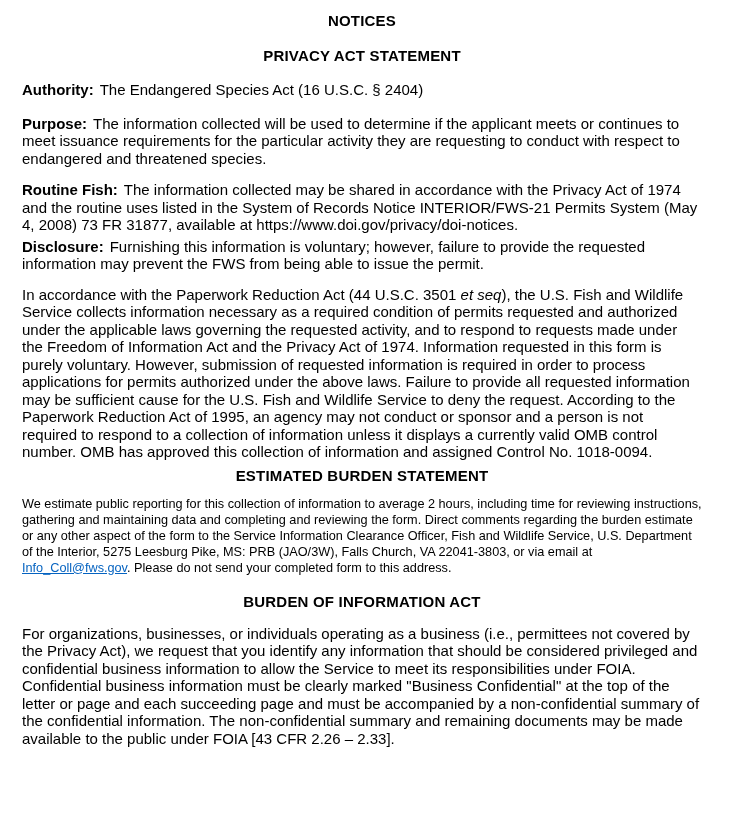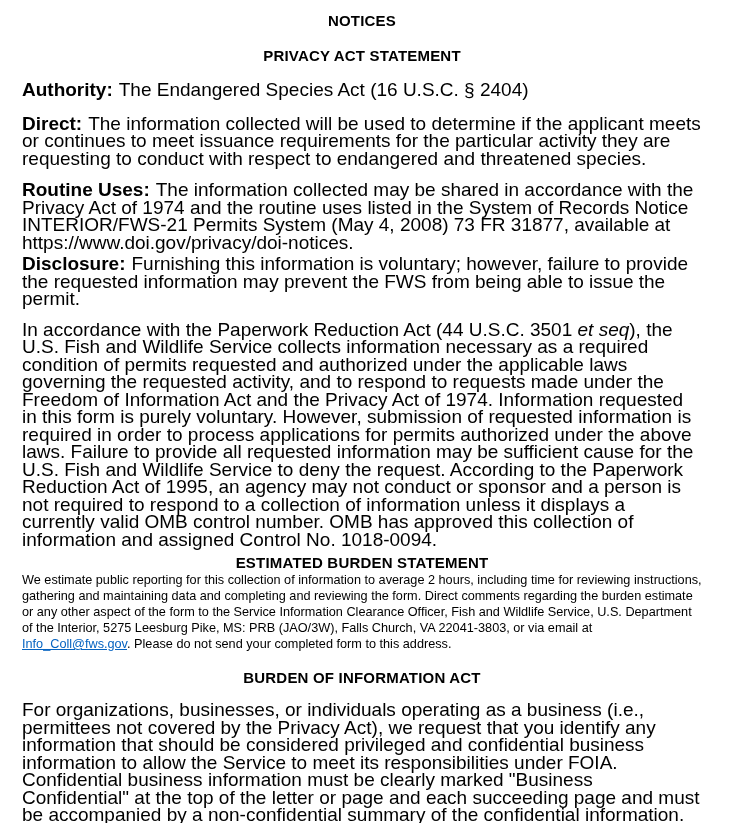--- a/index.html
+++ b/index.html
@@ -18,21 +18,21 @@
     padding: 12px 32px 0 22px;
   }
   .doc-heading {
     font-size: 15px;
     font-weight: bold;
     text-align: center;
     line-height: 18px;
     letter-spacing: 0.2px;
   }
   .body-text {
-    font-size: 19px;
+    font-size: 15px;
     line-height: 17.5px;
   }
   .small-text {
     font-size: 12.7px;
     line-height: 16px;
   }
   .label {
     font-weight: bold;
     margin-right: 6px;
   }
@@ -42,43 +42,43 @@
     cursor: pointer;
   }
   .mt-privacy-heading { margin-top: 17px; }
   .mt-authority { margin-top: 16px; }
   .mt-purpose { margin-top: 16px; }
   .mt-routine { margin-top: 14px; }
   .mt-disclosure { margin-top: 4px; }
   .mt-pra-heading { margin-top: 15px; }
   .mt-pra-para { margin-top: 13px; }
   .mt-burden-heading { margin-top: 6px; }
-  .mt-burden-para { }
+  .mt-burden-para { margin-top: 11px; }
   .mt-foia-heading { margin-top: 17px; }
   .mt-foia-para { margin-top: 14px; }
 </style>
 </head>
 <body>
 
 <div class="page">
 
   <div class="doc-heading">NOTICES</div>
 
   <div class="doc-heading mt-privacy-heading">PRIVACY ACT STATEMENT</div>
 
   <p class="body-text mt-authority">
     <span class="label">Authority:</span><span>The Endangered Species Act (16 U.S.C. § 2404)</span>
   </p>
 
   <p class="body-text mt-purpose">
-    <span class="label">Direct:</span><span>The information collected will be used to determine if the applicant meets or continues to meet issuance requirements for the particular activity they are requesting to conduct with respect to endangered and threatened species.</span>
+    <span class="label">Purpose:</span><span>The information collected will be used to determine if the applicant meets or continues to meet issuance requirements for the particular activity they are requesting to conduct with respect to endangered and threatened species.</span>
   </p>
 
   <p class="body-text mt-routine">
-    <span class="label">Routine Uses:</span><span>The information collected may be shared in accordance with the Privacy Act of 1974 and the routine uses listed in the System of Records Notice INTERIOR/FWS-21 Permits System (May 4, 2008) 73 FR 31877, available at https://www.doi.gov/privacy/doi-notices.</span>
+    <span class="label">Routine Fish:</span><span>The information collected may be shared in accordance with the Privacy Act of 1974 and the routine uses listed in the System of Records Notice INTERIOR/FWS-21 Permits System (May 4, 2008) 73 FR 31877, available at https://www.doi.gov/privacy/doi-notices.</span>
   </p>
 
   <p class="body-text mt-disclosure">
     <span class="label">Disclosure:</span><span>Furnishing this information is voluntary; however, failure to provide the requested information may prevent the FWS from being able to issue the permit.</span>
   </p>
 
 
   <p class="body-text mt-pra-para">
     <span>In accordance with the Paperwork Reduction Act (44 U.S.C. 3501 </span><span class="italic">et seq</span><span>), the U.S. Fish and Wildlife Service collects information necessary as a required condition of permits requested and authorized under the applicable laws governing the requested activity, and to respond to requests made under the Freedom of Information Act and the Privacy Act of 1974.  Information requested in this form is purely voluntary.  However, submission of requested information is required in order to process applications for permits authorized under the above laws.  Failure to provide all requested information may be sufficient cause for the U.S. Fish and Wildlife Service to deny the request.  According to the Paperwork Reduction Act of 1995, an agency may not conduct or sponsor and a person is not required to respond to a collection of information unless it displays a currently valid OMB control number.  OMB has approved this collection of information and assigned Control No. 1018-0094.</span>
   </p>

